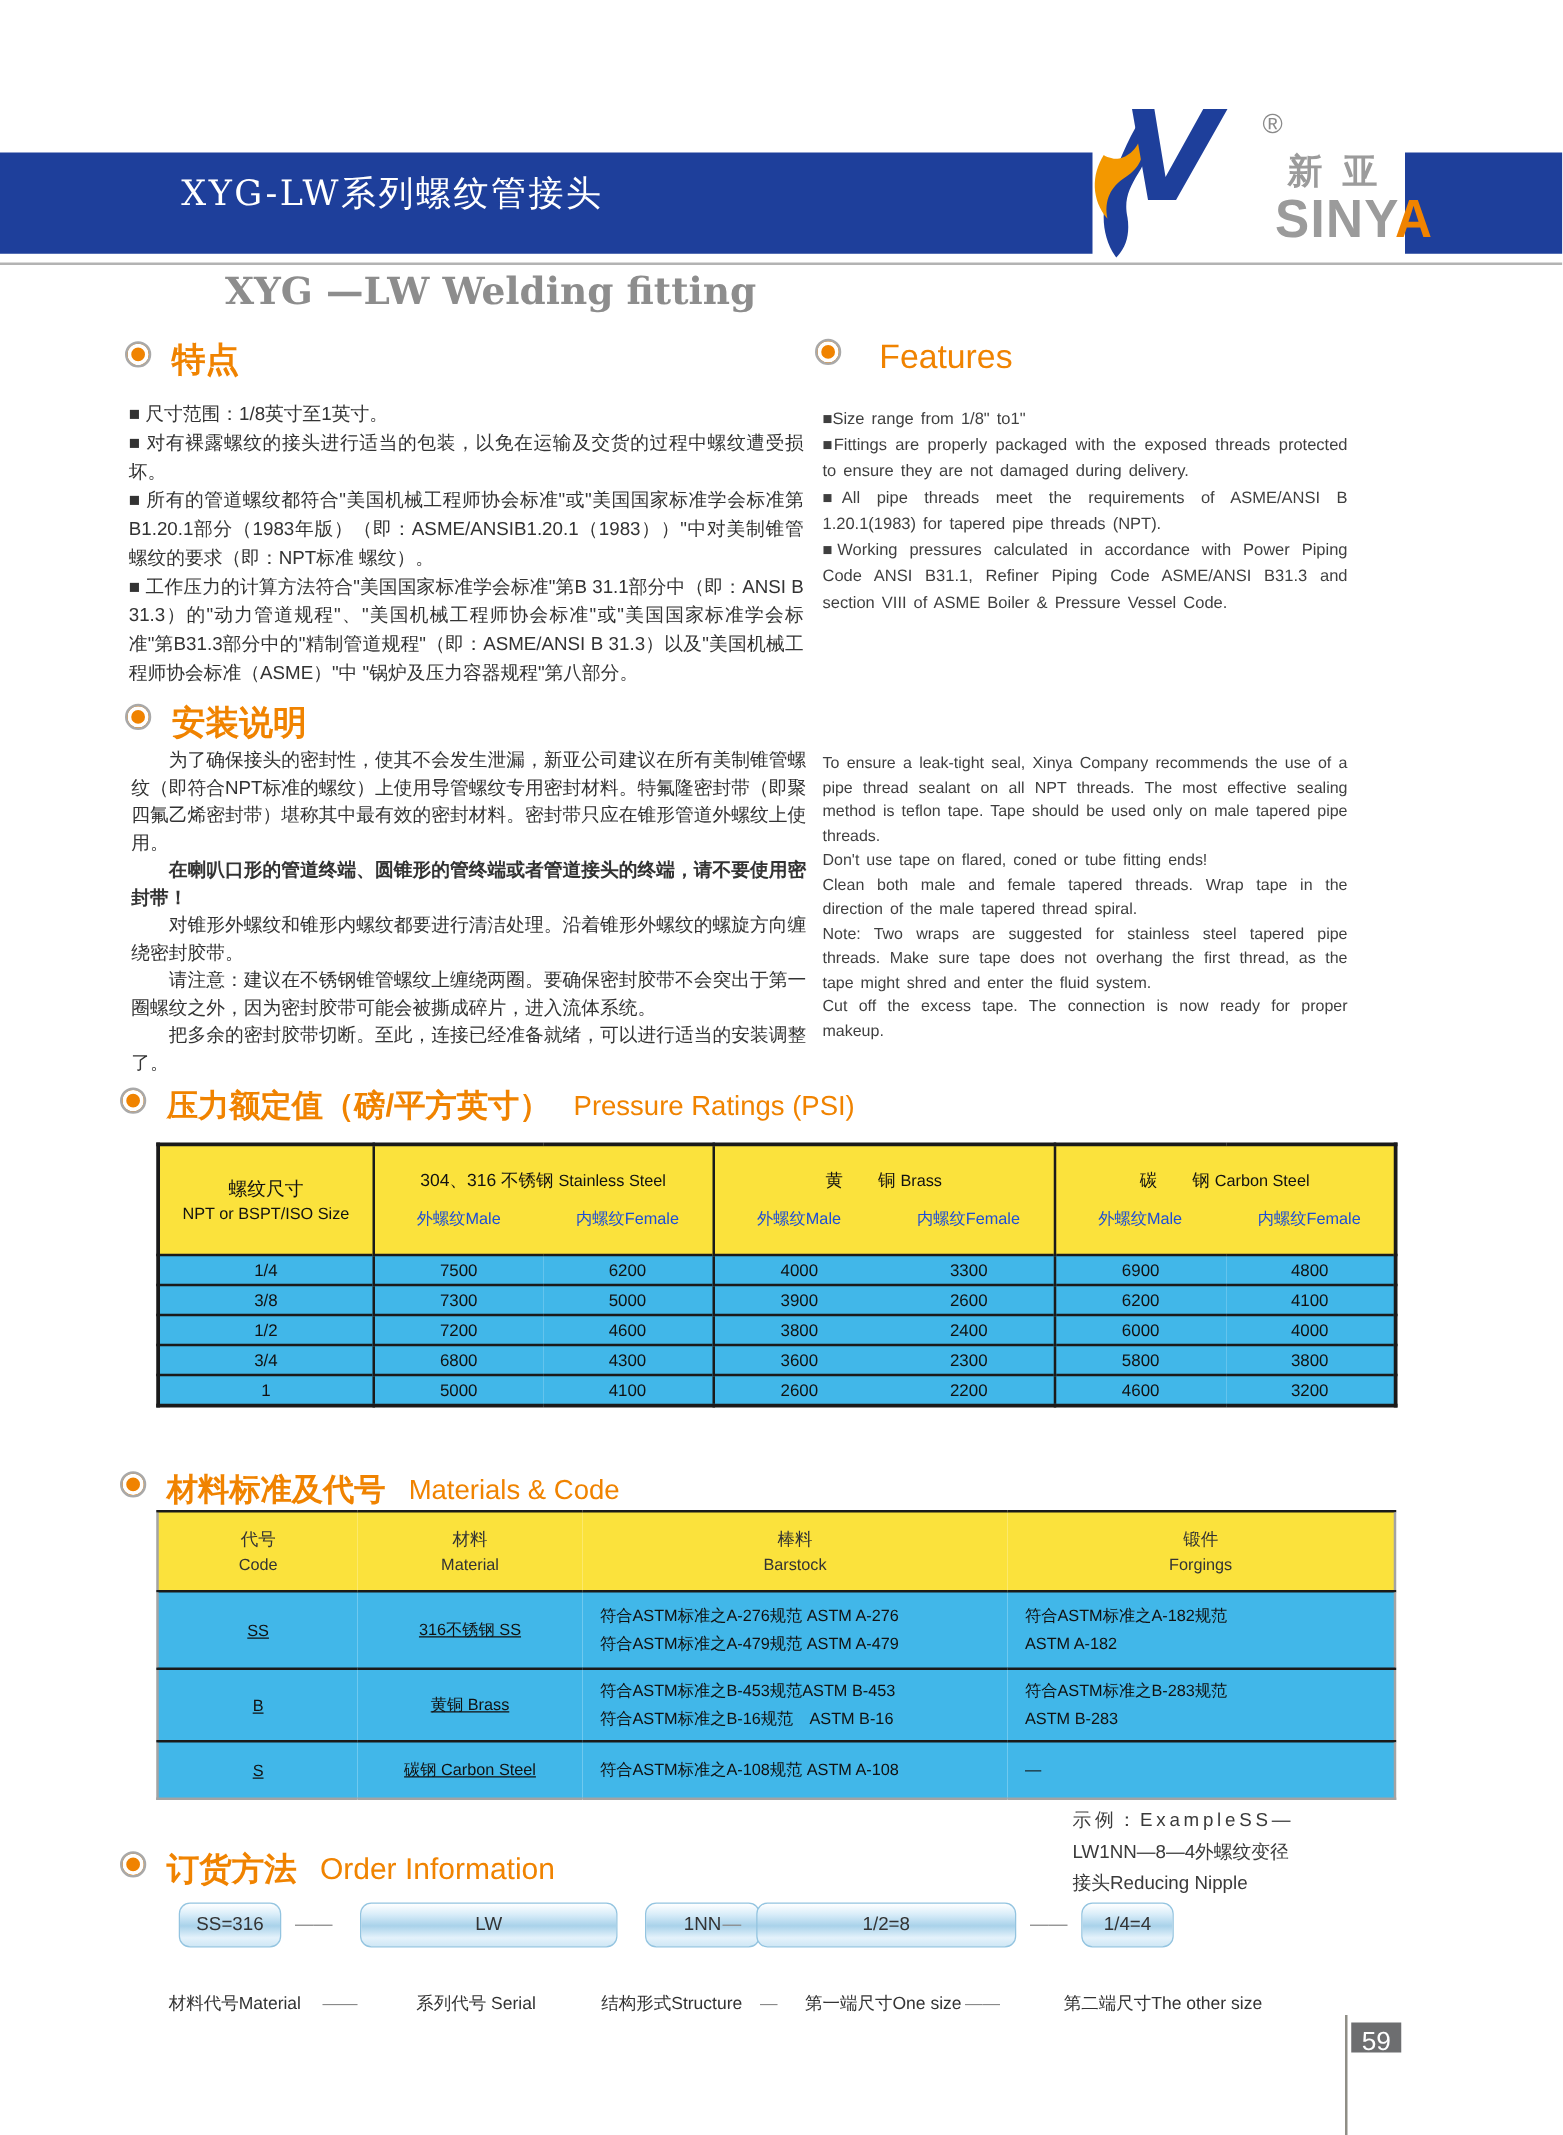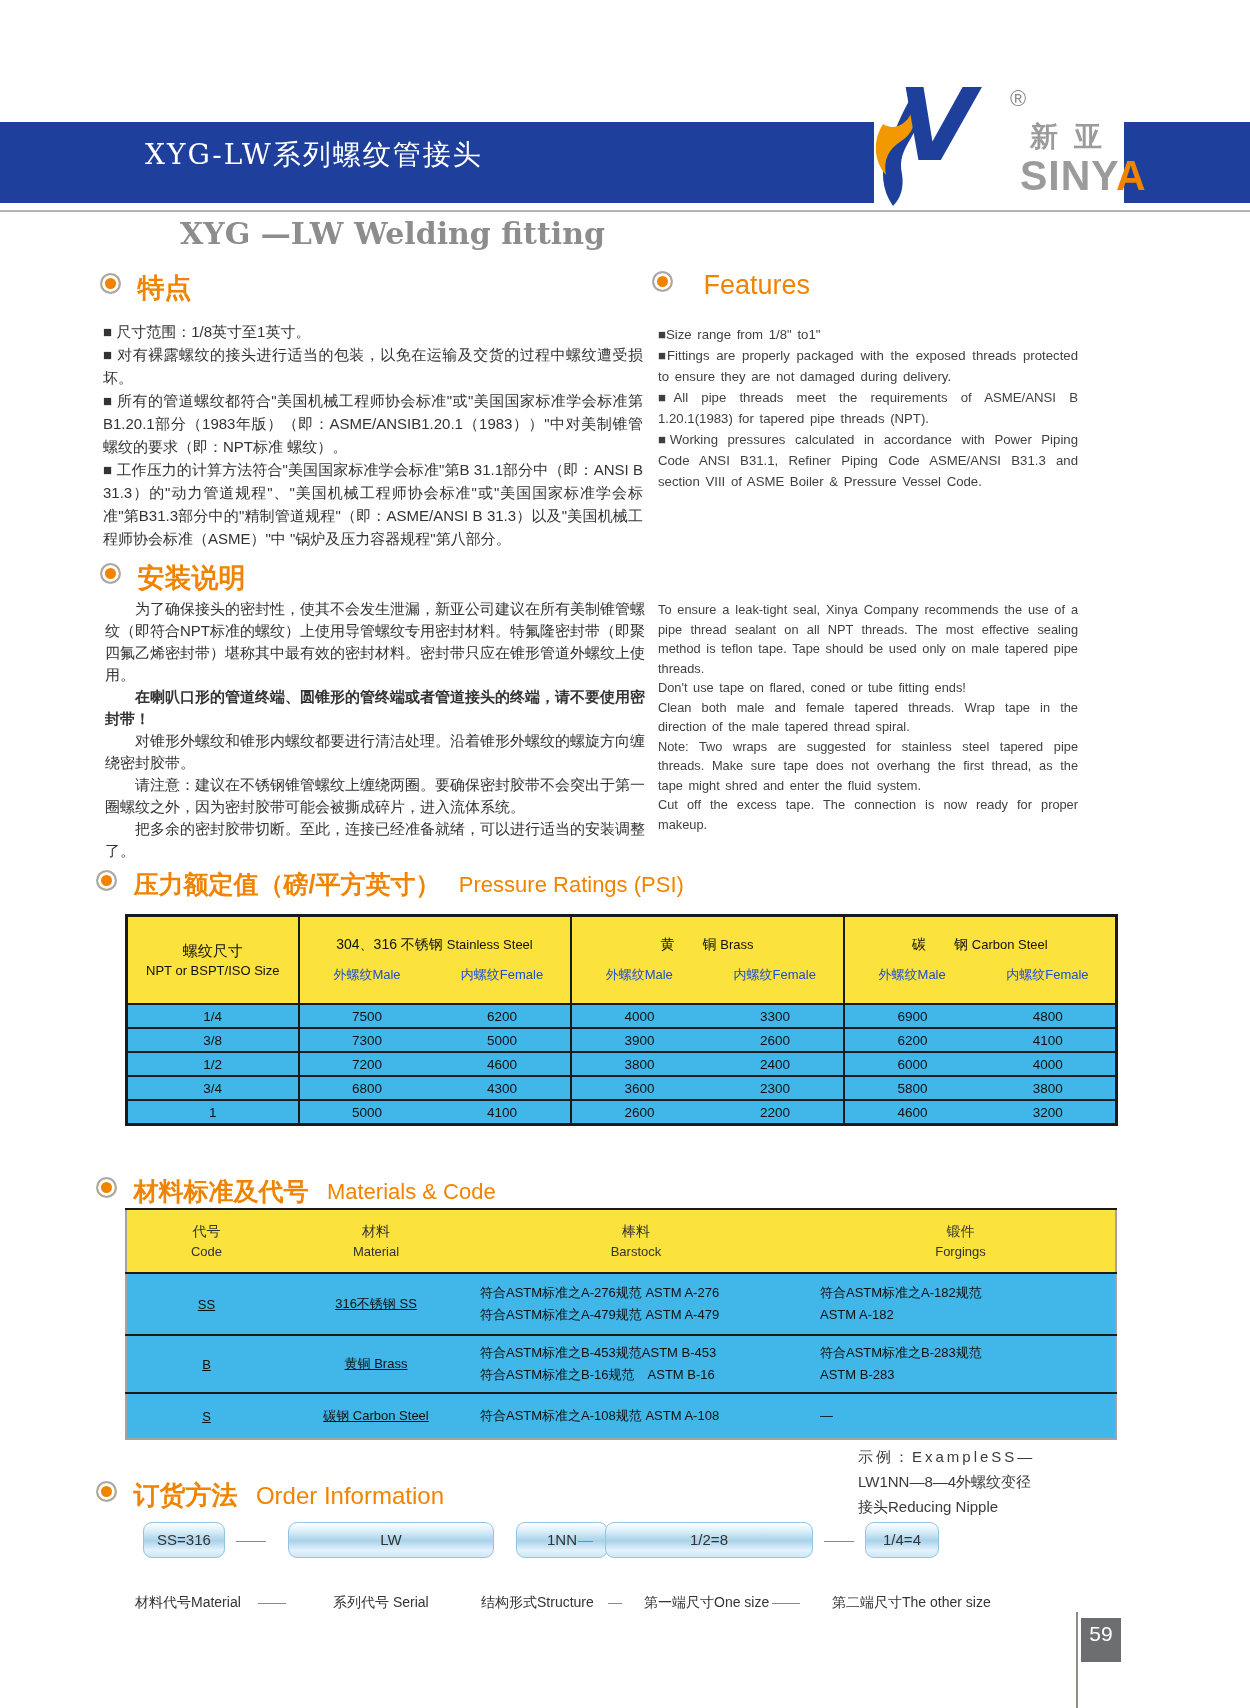--- a/index.html
+++ b/index.html
@@ -92,21 +92,21 @@
     border:1px solid #93c4e0; box-sizing:border-box;
     background:linear-gradient(180deg,#ffffff 0%,#d9edf9 25%,#a9d2ea 52%,#e4f2fb 80%,#cfe7f5 100%);
     text-align:center; line-height:34px; font-size:15px; color:#333;
   }
   .pdash { position:absolute; top:1522px; line-height:36px; color:#8a8a8a; font-size:15px; white-space:nowrap; }
   .olabel { position:absolute; top:1594px; font-size:14px; color:#333; white-space:nowrap; }
   .odash  { position:absolute; top:1594px; font-size:14px; color:#8a8a8a; white-space:nowrap; }
   
   .pnum-line { position:absolute; left:1076px; top:1612px; width:2px; height:96px; background:#8f8e86; }
   .pnum-box {
-    position:absolute; left:1081px; top:1618px; width:40px; height:44px; background:#6d6e70;
+    position:absolute; left:1081px; top:1618px; width:40px; height:24px; background:#6d6e70;
     color:#ffffff; font-size:21px; text-align:center; line-height:31px;
   }
 </style>
 </head>
 <body>
 
 <div id="page">
 
   <div class="band band-left"></div>
   <div class="band band-right"></div>
@@ -354,18 +354,18 @@
   <span class="pdash" style="left:824px;">——</span>
   <span class="pill" style="left:865px; width:74px;">1/4=4</span>
 
   <span class="olabel" style="left:135px;">材料代号Material</span>
   <span class="odash" style="left:258px;">——</span>
   <span class="olabel" style="left:333px;">系列代号 Serial</span>
   <span class="olabel" style="left:481px;">结构形式Structure</span>
   <span class="odash" style="left:608px;">—</span>
   <span class="olabel" style="left:644px;">第一端尺寸One size</span>
   <span class="odash" style="left:772px;">——</span>
-  <span class="olabel" style="left:832px;">第二端尺寸The other size</span>
+  <span class="olabel" style="left:851px;">第二端尺寸The other size</span>
 
   <div class="pnum-line"></div>
   <div class="pnum-box">59</div>
 
 </div>
 
 </body></html>

